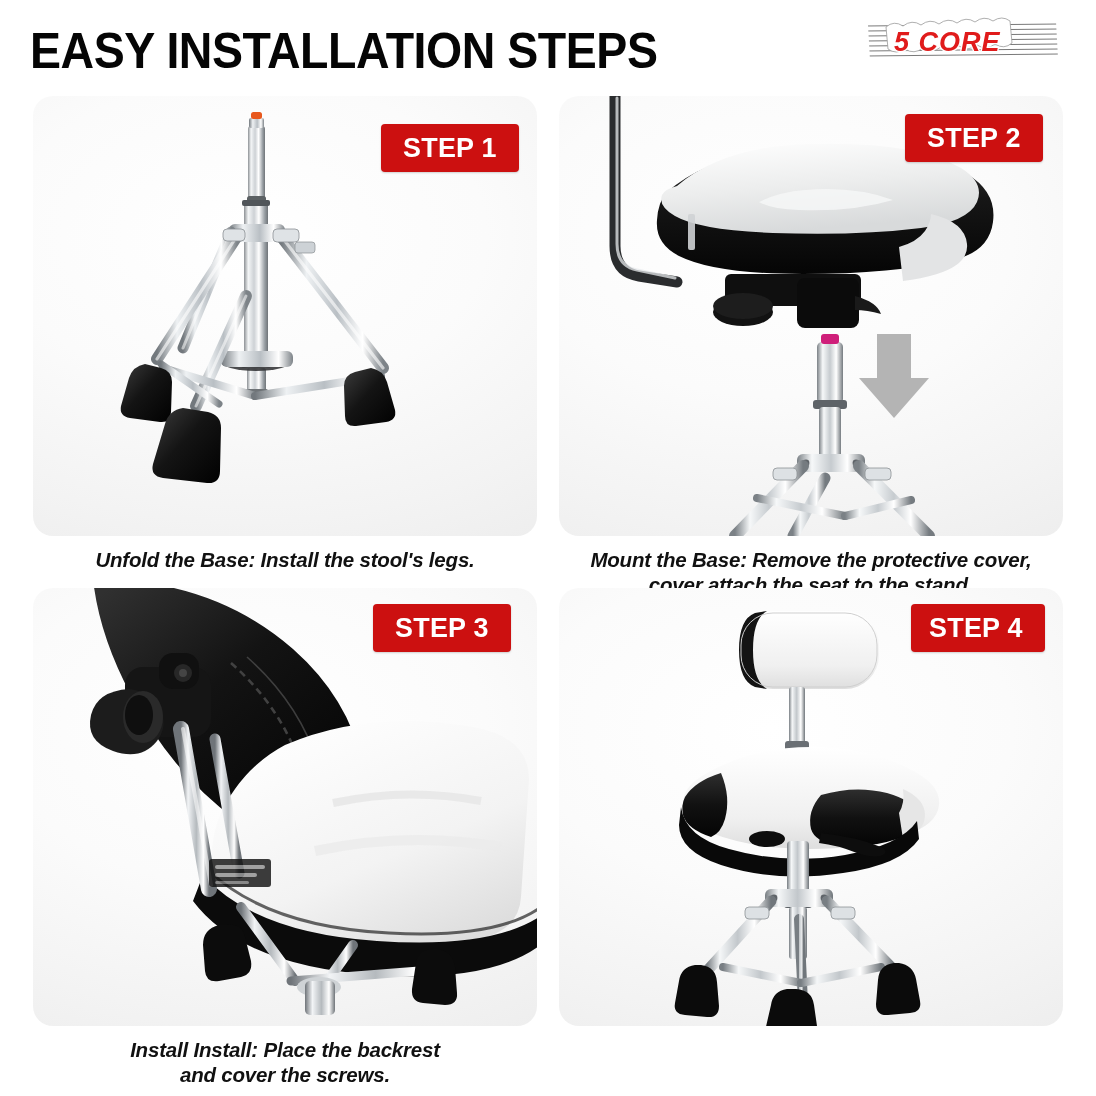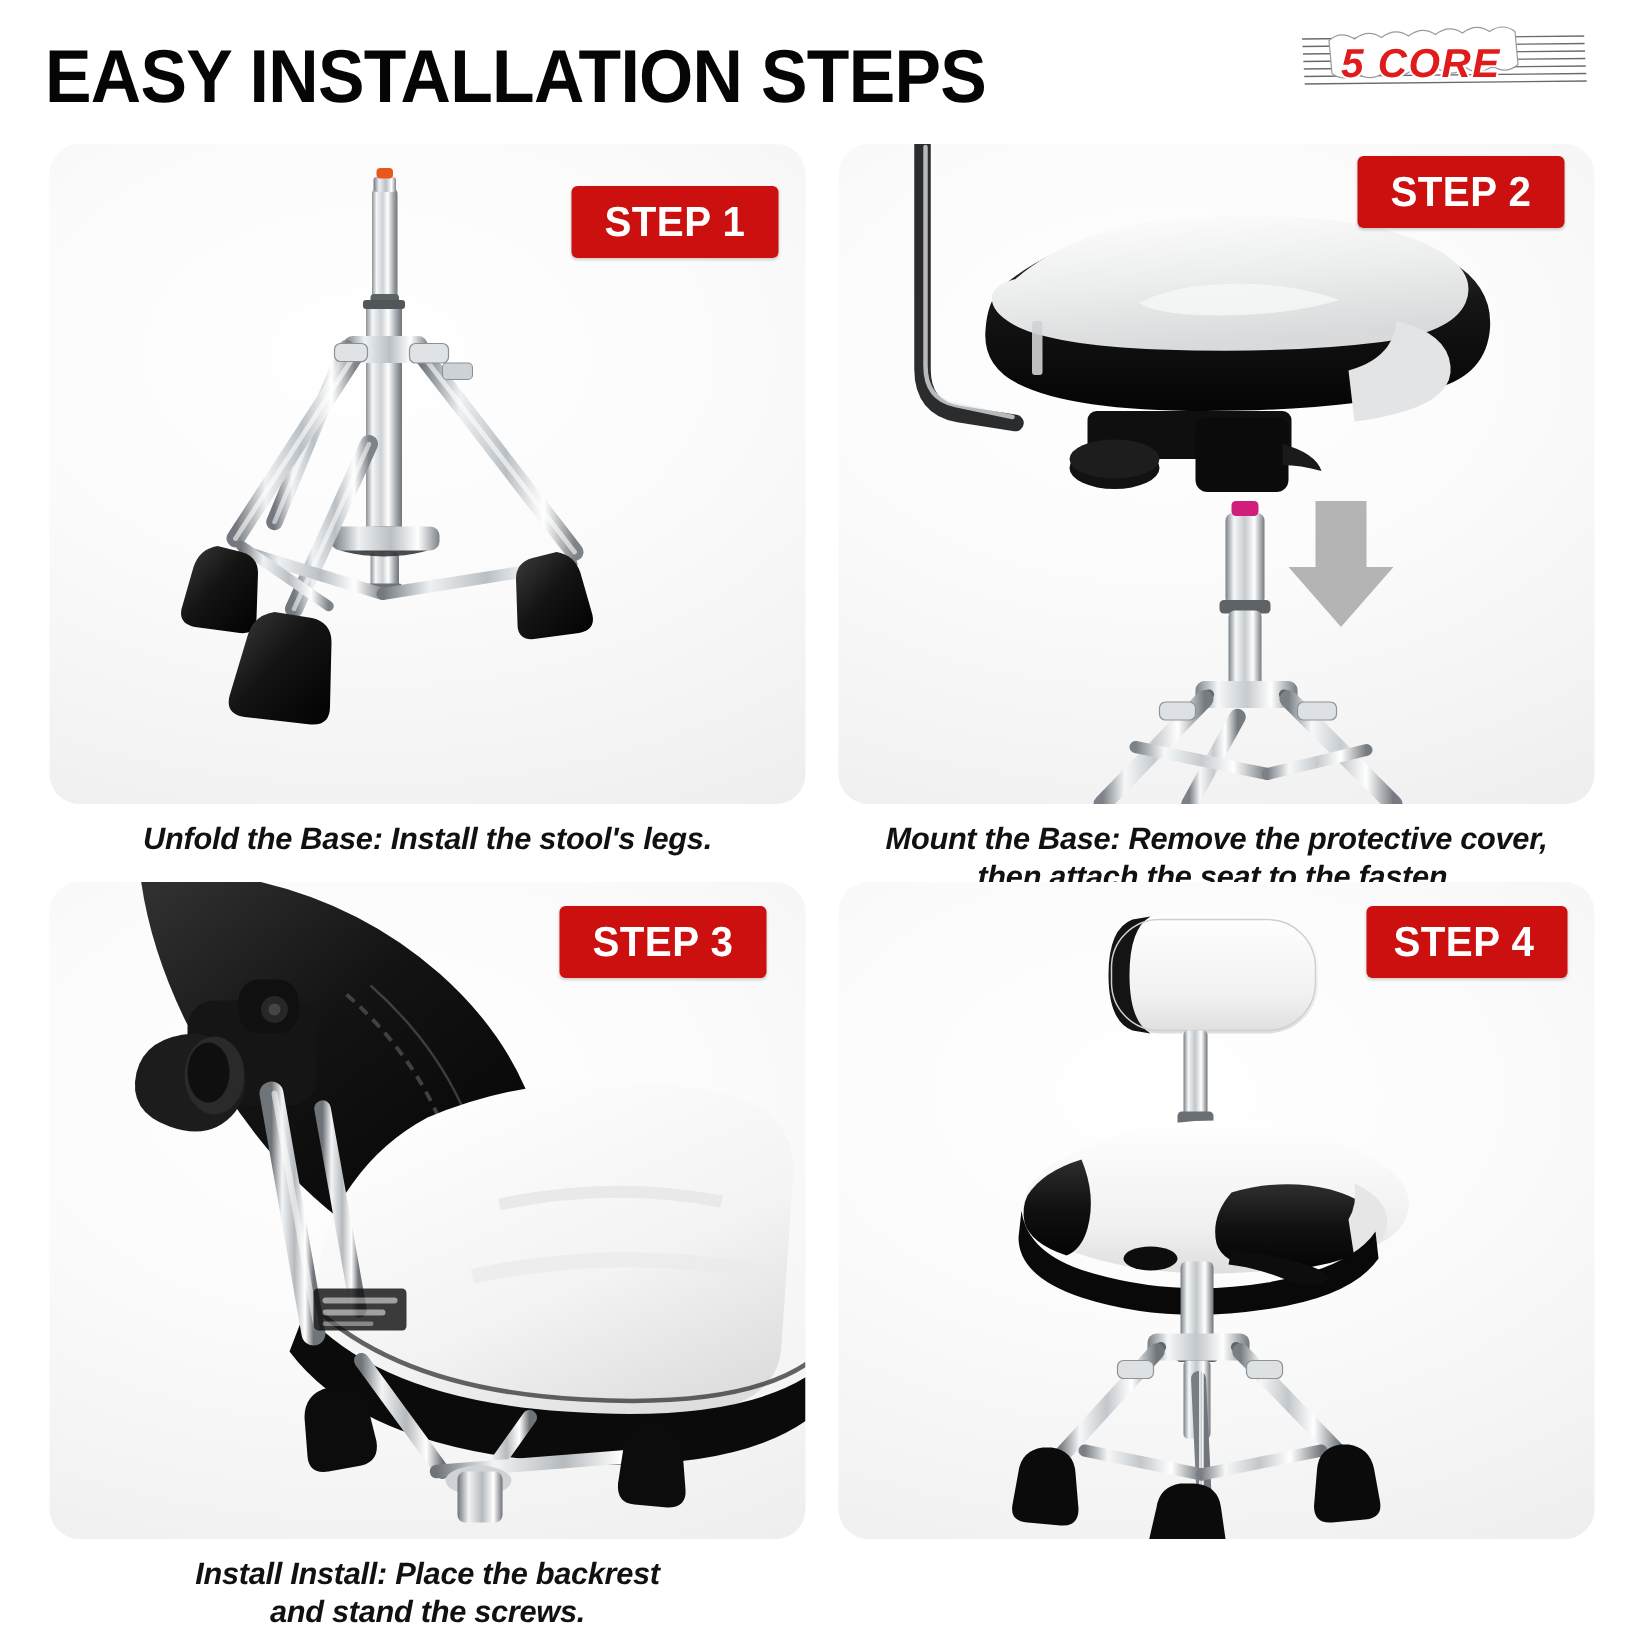--- a/index.html
+++ b/index.html
@@ -64,21 +64,21 @@
     box-shadow:0 1px 2px rgba(0,0,0,.18);
     z-index:40;
   }
   .step-badge span{
     color:#ffffff;font-weight:bold;font-size:28px;
     letter-spacing:0.3px;white-space:nowrap;
     transform:scaleX(0.96);
   }
   .step-card.c3 .step-badge{right:26px;top:16px;}
   .step-card.c4 .step-badge{right:18px;top:16px;padding-left:16px;}
-  .step-card.c2 .step-badge{right:20px;top:8px;}
+  .step-card.c2 .step-badge{right:20px;top:18px;}
 
   .caption{
     width:504px;
     margin-top:11px;
     text-align:center;
     font-weight:bold;font-style:italic;
     font-size:20.5px;
     line-height:25px;
     color:#111;
     letter-spacing:-0.2px;
@@ -278,21 +278,21 @@
             <path d="M318 238 h34 v44 h18 l-35 40 l-35 -40 h18 Z" fill="#b4b4b4"></path>
           </g>
         </svg>
       </div>
       <div class="step-badge">
         <span>STEP 2</span>
       </div>
     </div>
     <div class="caption">
       <span>Mount the Base: Remove the protective cover,</span>
-      <span class="l2">then attach the seat to the fasten.</span>
+      <span class="l2">cover attach the seat to the stand.</span>
     </div>
   </div>
 
   <div class="step-card c3">
     <div class="photo">
       <div class="art">
         <svg viewBox="0 0 504 438" xmlns="http://www.w3.org/2000/svg">
           <defs>
             <linearGradient id="chr3" x1="0" y1="0" x2="1" y2="0">
               <stop offset="0%" stop-color="#6f7479"></stop>
@@ -359,21 +359,21 @@
           <path d="M186 336 q-16 4 -16 20 l2 26 q1 12 14 10 l22 -4 q12 -3 10 -16 l-6 -24 q-3 -14 -18 -12 Z" fill="#0c0c0c"></path>
           <path d="M404 360 q16 2 18 18 l2 26 q1 12 -12 12 l-22 -2 q-12 -1 -11 -14 l4 -26 q2 -14 18 -14 Z" fill="#0c0c0c"></path>
         </svg>
       </div>
       <div class="step-badge">
         <span>STEP 3</span>
       </div>
     </div>
     <div class="caption">
       <span>Install Install: Place the backrest</span>
-      <span class="l2">and stand the screws.</span>
+      <span class="l2">and cover the screws.</span>
     </div>
   </div>
 
   <div class="step-card c4">
     <div class="photo">
       <div class="art">
         <svg viewBox="0 0 504 438" xmlns="http://www.w3.org/2000/svg">
           <defs>
             <linearGradient id="chr4" x1="0" y1="0" x2="1" y2="0">
               <stop offset="0%" stop-color="#787e83"></stop>

